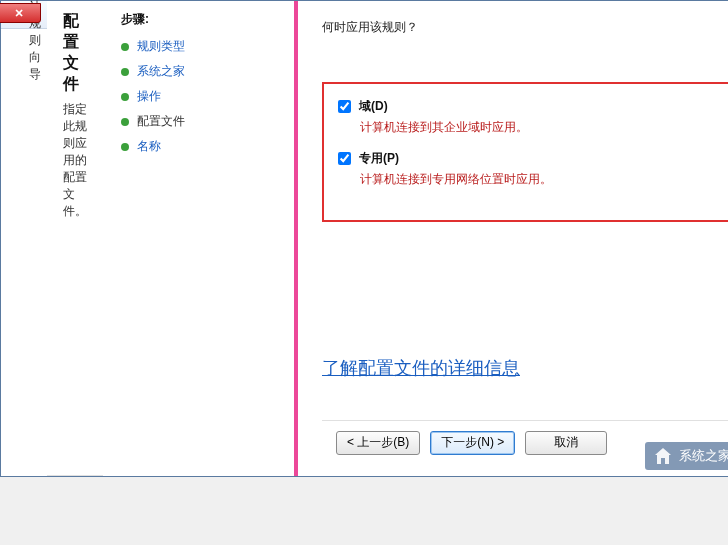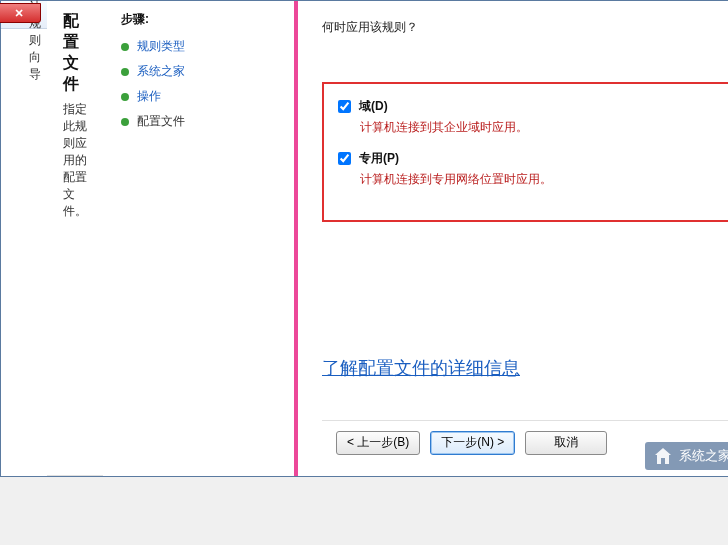--- a/index.html
+++ b/index.html
@@ -72,20 +72,24 @@
         <span>系统之家</span>
       </div>
       <div class="step">
         <span class="bullet"></span>
         <span>操作</span>
       </div>
       <div class="step current">
         <span class="bullet"></span>
         <span>配置文件</span>
       </div>
+      <div class="step">
+        <span class="bullet"></span>
+        <span>名称</span>
+      </div>
     </div>
 
     <div class="main">
       <div class="prompt-line">何时应用该规则？</div>
 
       <div class="redbox">
         <div class="opt">
           <label class="row1">
             <input type="checkbox" checked="" style="">
             <span class="lbl">域(D)</span>

